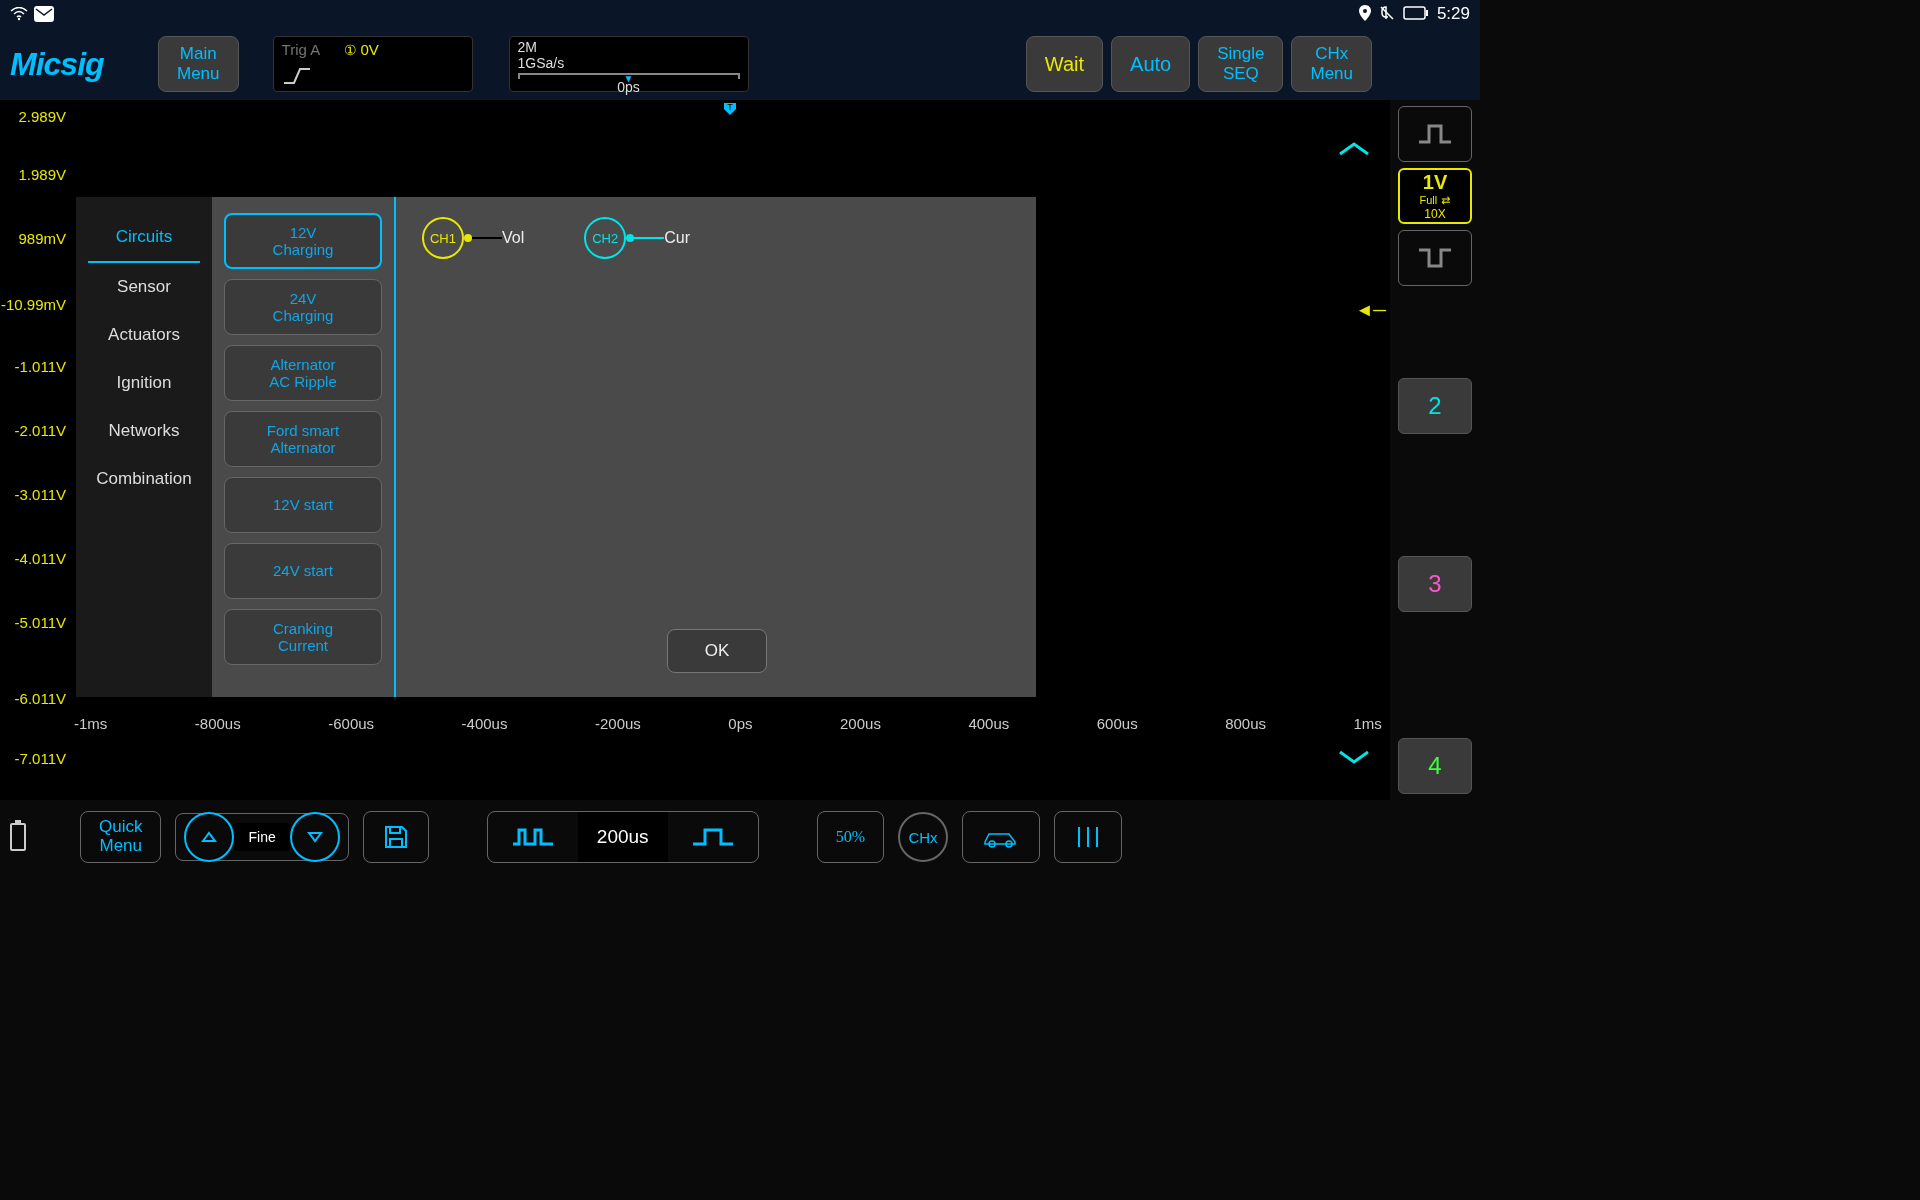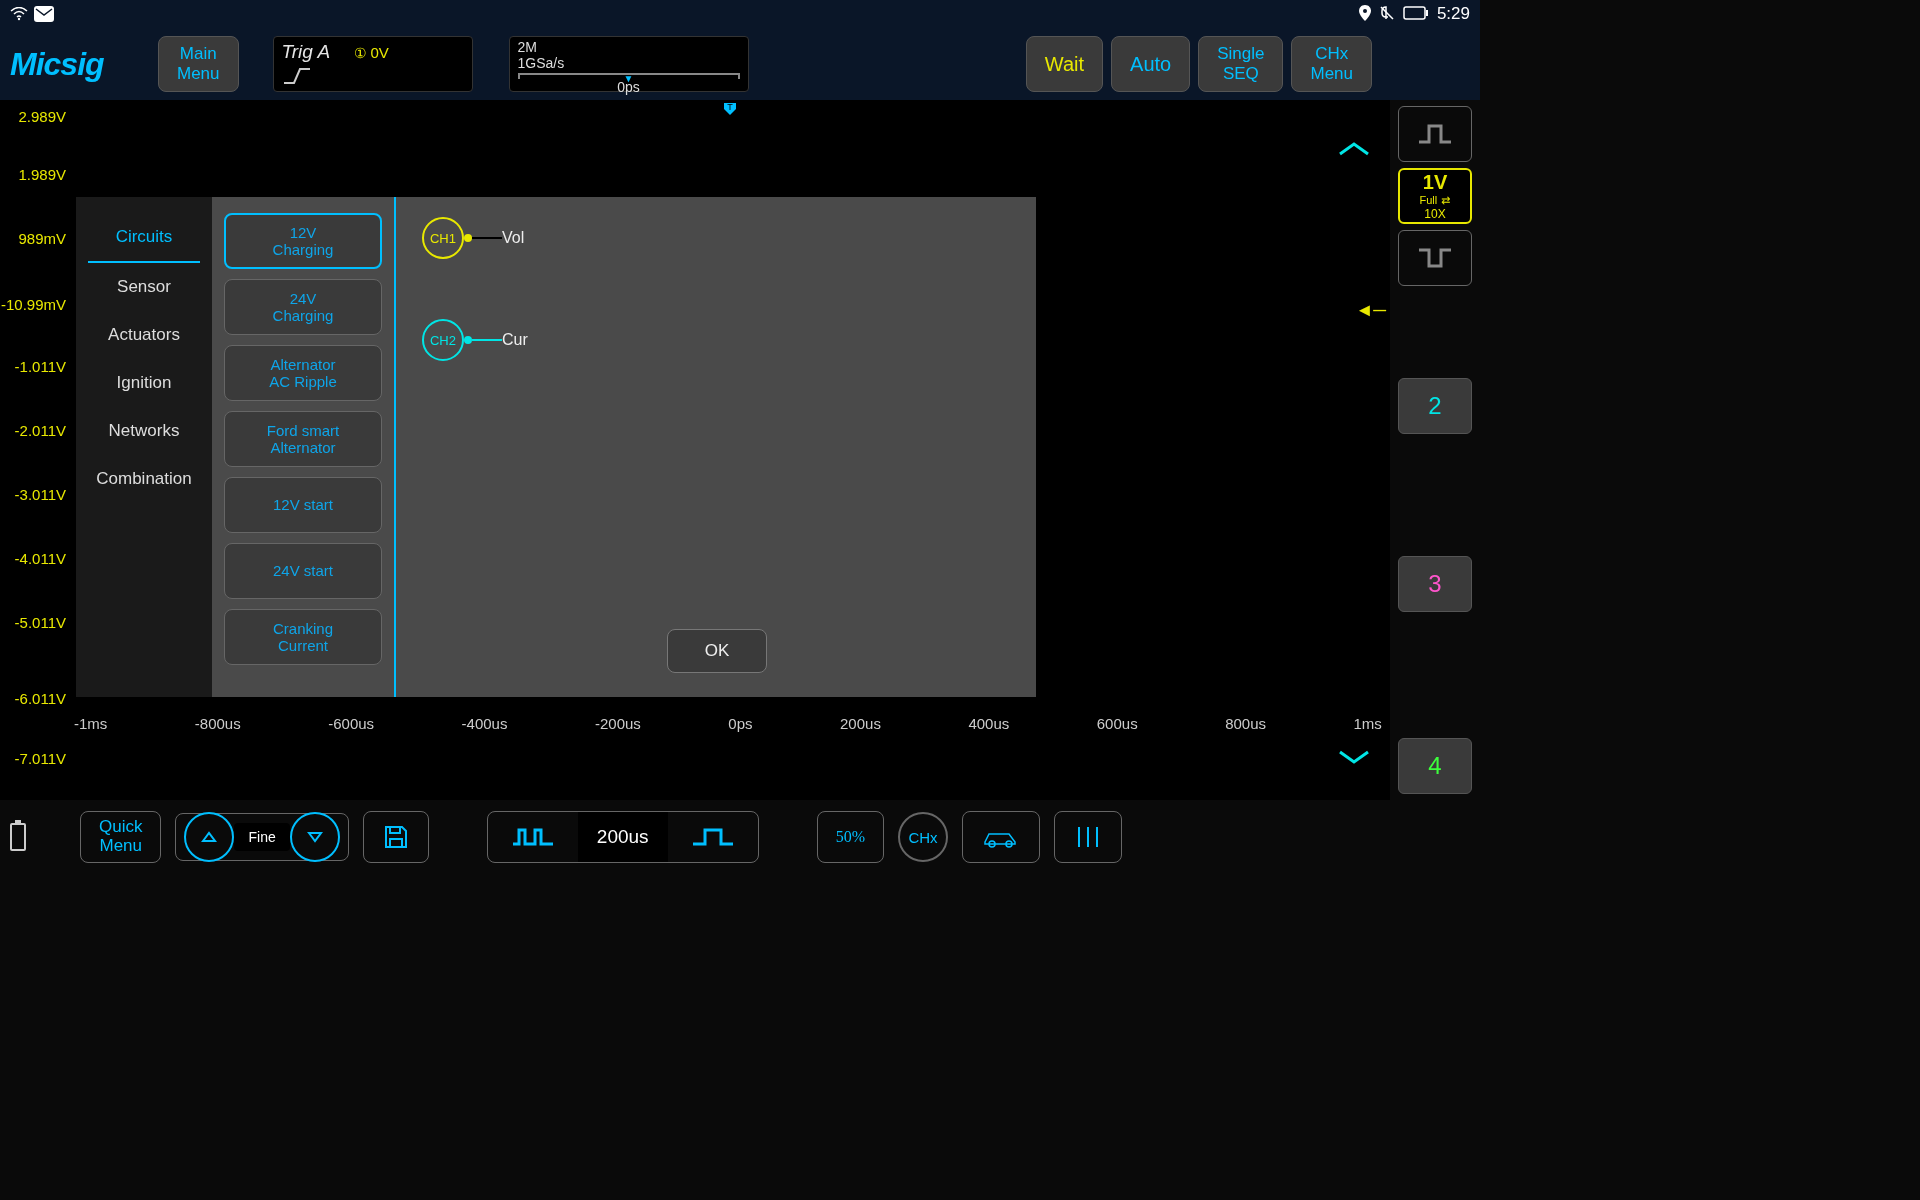--- a/index.html
+++ b/index.html
@@ -64,21 +64,21 @@
   .trig-box {
     background: #000;
     border: 1px solid #333;
     border-radius: 4px;
     width: 200px;
     height: 56px;
     padding: 4px 8px;
     font-size: 14px;
     position: relative;
   }
-  .trig-box .trig-label { color: #e5e5e5; font-size: 19px; font-style: italic; }
+  .trig-box .trig-label { color: #737373; font-size: 15px; }
   .trig-box .trig-val { color: #e8e800; font-size: 15px; }
   .trig-edge {
     position: absolute;
     bottom: 6px; left: 8px;
     width: 30px; height: 18px;
   }
   .timebase-box {
     background: #000;
     border: 1px solid #333;
     border-radius: 4px;
@@ -250,21 +250,21 @@
     line-height: 1.15;
     cursor: pointer;
     text-align: center;
   }
   .opt-btn.selected { border: 2px solid #00bfff; }
   .modal-content {
     flex: 1;
     padding: 20px 24px;
     position: relative;
   }
-  .ch-row { display: flex; gap: 60px; margin-bottom: 50px; flex-direction: column; }
+  .ch-row { display: flex; gap: 60px; margin-bottom: 50px; }
   .ch-indicator { display: flex; align-items: center; gap: 0; }
   .ch-circle {
     width: 42px; height: 42px;
     border: 2px solid;
     border-radius: 50%;
     display: flex;
     align-items: center;
     justify-content: center;
     font-size: 13px;
   }

